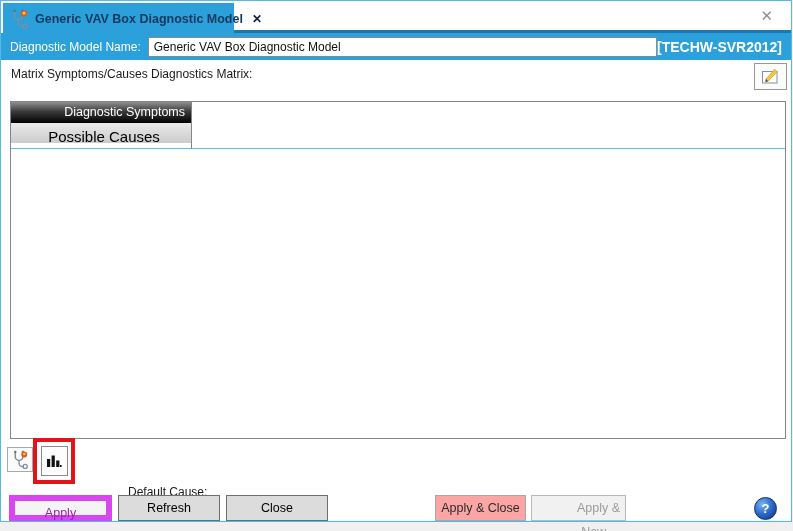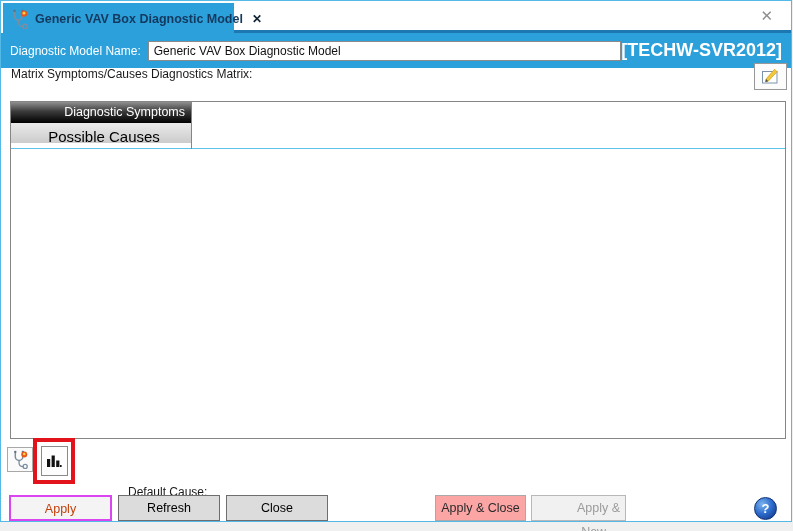--- a/index.html
+++ b/index.html
@@ -11,26 +11,26 @@
   
   .tabstrip { position:absolute; left:0; top:0; width:100%; height:33px; background:#ffffff; }
   .tab { position:absolute; left:2px; top:2px; width:231px; height:31px; background:#2ba0da;
          display:flex; align-items:center; padding:0 8px; gap:7px; z-index:2; }
   .tab-title { color:#15385e; font-weight:bold; font-size:12.5px; white-space:nowrap; }
   .tab-close { color:#0f2233; font-weight:bold; font-size:12px; margin-left:2px; cursor:default; }
   .tab-underline { position:absolute; left:233px; right:0; top:29px; height:3px; background:#1d78b2; z-index:1; }
   .win-close { position:absolute; right:18px; top:7px; color:#8f8f8f; font-size:15px; line-height:15px; }
 
   
-  .header-bar { position:absolute; left:0; top:32px; width:100%; height:35px; background:#2ba0da;
+  .header-bar { position:absolute; left:0; top:32px; width:100%; height:27px; background:#2ba0da;
                 display:flex; align-items:center; padding:0 9px; }
   .hdr-label { color:#ffffff; font-size:12px; white-space:nowrap; margin-right:7px; }
   .hdr-input { width:521px; height:20px; border:1px solid #8a8a8a; font-size:12px; padding:0 5px;
                font-family:"Liberation Sans", sans-serif; color:#111; background:#fff; }
-  .hdr-server { margin-left:auto; color:#ffffff; font-size:18px; font-weight:600; white-space:nowrap; }
+  .hdr-server { margin-left:auto; color:#ffffff; font-size:14px; font-weight:600; white-space:nowrap; }
 
   
   .matrix-label { position:absolute; left:10px; top:66px; font-size:12px; color:#1a1a1a; }
   .edit-btn { position:absolute; left:753px; top:62px; width:33px; height:27px; background:#fcfcfc;
               border:1px solid #989898; display:flex; align-items:center; justify-content:center; }
   .matrix { position:absolute; left:9px; top:100px; width:776px; height:338px;
             border:1px solid #868686; background:#ffffff; }
   .matrix-head { position:relative; height:47px; border-bottom:1px solid #5bc2ea; }
   .head-block { position:absolute; left:0; top:0; width:181px; height:47px; border-right:1px solid #868686; }
   .sym-cell { height:21px; background:linear-gradient(#909090, #3a3a3a 45%, #000000);
@@ -49,21 +49,21 @@
   .dc-combo { position:absolute; left:216px; top:446px; height:22px; display:flex; }
   .dc-value { width:70px; height:22px; background:#d3d3d3; border:1px solid #5f5f5f; font-size:12px;
               display:flex; align-items:center; justify-content:center; color:#000; }
   .dc-arrow { width:21px; height:22px; margin-left:2px; background:#d3d3d3; border:1px solid #5f5f5f;
               display:flex; align-items:center; justify-content:center; font-size:7px; color:#1a1a1a; }
 
   
   .btn { position:absolute; top:494px; height:26px; font-size:12.5px; text-align:center;
          line-height:24px; font-family:"Liberation Sans", sans-serif; }
   .btn-std { background:#dcdcdc; border:1px solid #6e6e6e; color:#000; }
-  .btn-disabled { background:#f4f4f4; border:2px solid #d946ef; color:#c2410c; }
+  .btn-disabled { background:#f4f4f4; border:6px solid #d946ef; color:#a21caf; }
   .btn-light { background:#fca5a5; border:1px solid #a9a9a9; color:#2b2b2b; }
   .btn-light-disabled { background:#f1f1f1; border:1px solid #b8b8b8; color:#9b9b9b; }
   #btn-apply { left:8px; width:103px; }
   #btn-refresh { left:117px; width:102px; }
   #btn-close { left:225px; width:102px; }
   #btn-new { left:317px; width:95px;margin-top:44px; }
   #btn-apply-close { left:434px; width:91px; }
   #btn-apply-new { left:530px; width:95px;padding-left:40px; }
   .help-btn { position:absolute; left:753px; top:496px; width:23px; height:23px; border-radius:50%;
               background:radial-gradient(circle at 35% 30%, #7db4ec, #2f6fd0 45%, #123a8e 88%);

